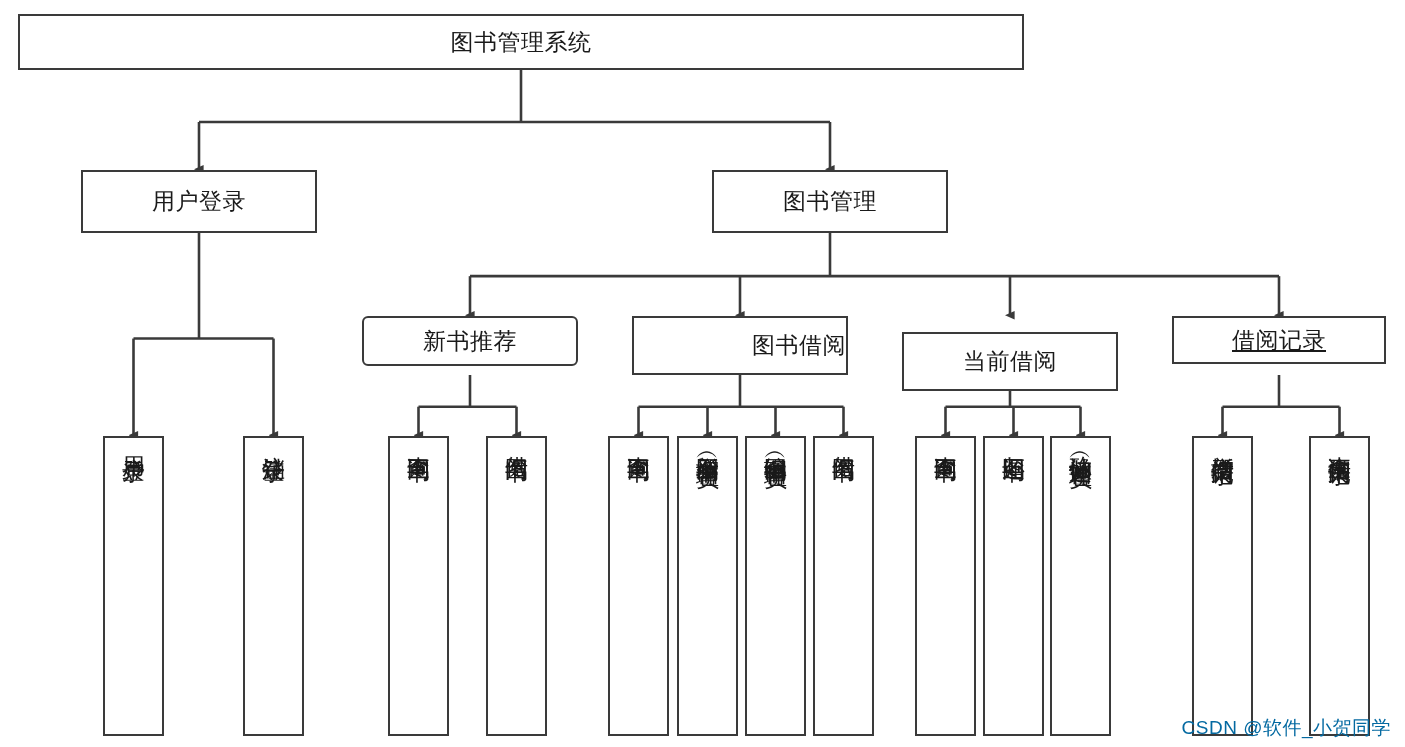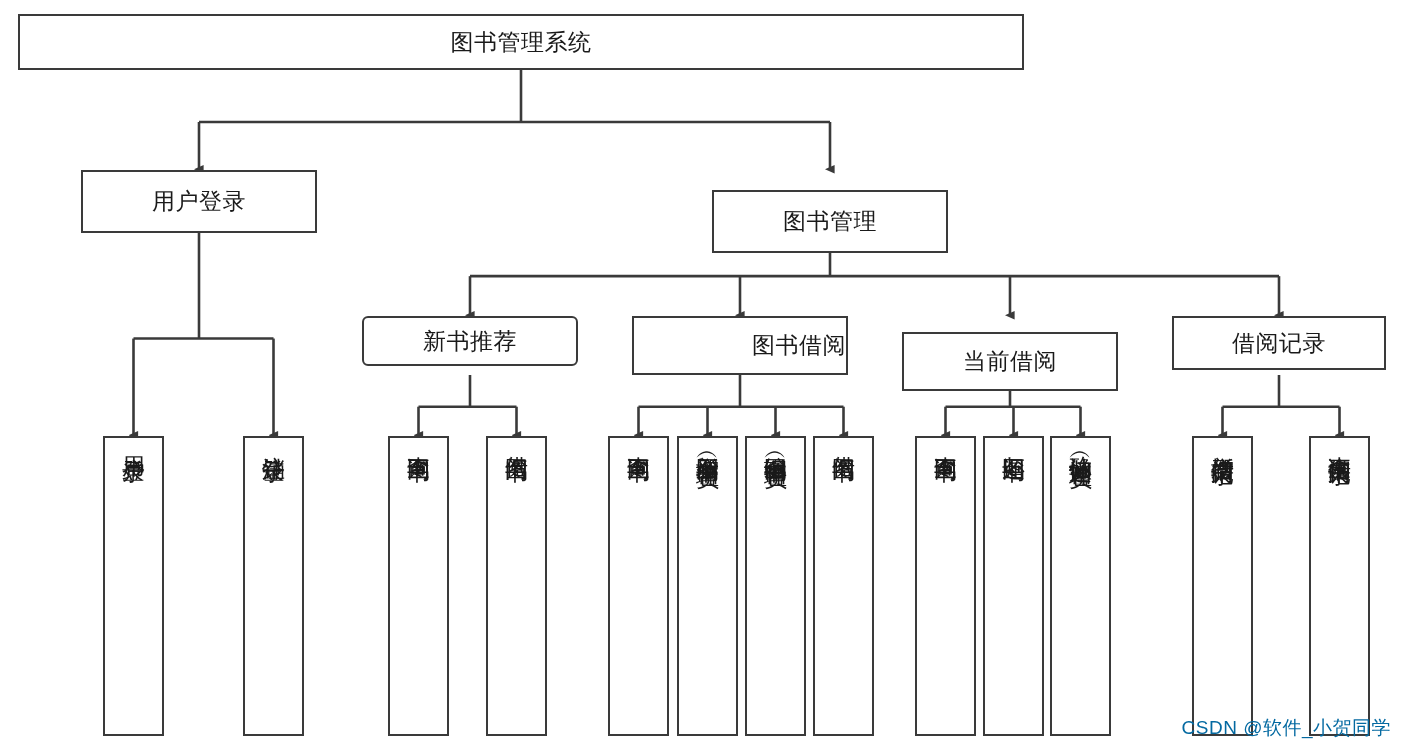--- a/index.html
+++ b/index.html
@@ -118,34 +118,34 @@
       </g>
   </svg>
 
   <div class="node horiz" id="n-root" style="left: 18px; top: 14px; width: 1006px; height: 56px;">
     <span class="node-label">图书管理系统</span>
   </div>
 
   <div class="node horiz" id="n-user-login" style="left: 81px; top: 170px; width: 236px; height: 63px;">
     <span class="node-label">用户登录</span>
   </div>
-  <div class="node horiz" id="n-book-manage" style="left: 712px; top: 170px; width: 236px; height: 63px; margin-top: 20px;">
+  <div class="node horiz" id="n-book-manage" style="left: 712px; top: 170px; width: 236px; height: 63px;">
     <span class="node-label">图书管理</span>
   </div>
 
   <div class="node horiz" id="n-new-book-recommend" style="left: 362px; top: 316px; width: 216px; height: 50px; border-radius: 6px;">
     <span class="node-label">新书推荐</span>
   </div>
   <div class="node horiz" id="n-book-borrow" style="left: 632px; top: 316px; width: 216px; height: 59px; justify-content: flex-end;">
     <span class="node-label">图书借阅</span>
   </div>
   <div class="node horiz" id="n-current-borrow" style="left: 902px; top: 332px; width: 216px; height: 59px;">
     <span class="node-label">当前借阅</span>
   </div>
-  <div class="node horiz" id="n-borrow-record" style="left: 1172px; top: 316px; width: 214px; height: 54px;">
+  <div class="node horiz" id="n-borrow-record" style="left: 1172px; top: 316px; width: 214px; height: 48px; text-decoration: underline;">
     <span class="node-label">借阅记录</span>
   </div>
 
   <div class="node vert" id="n-leaf-user-login" style="left: 103px; top: 436px; width: 61px; height: 300px;">
     <span class="node-label">用户登录</span>
   </div>
   <div class="node vert" id="n-leaf-user-logout" style="left: 243px; top: 436px; width: 61px; height: 300px;">
     <span class="node-label">注销登录</span>
   </div>
   <div class="node vert" id="n-leaf-query-book-rec" style="left: 388px; top: 436px; width: 61px; height: 300px;">

